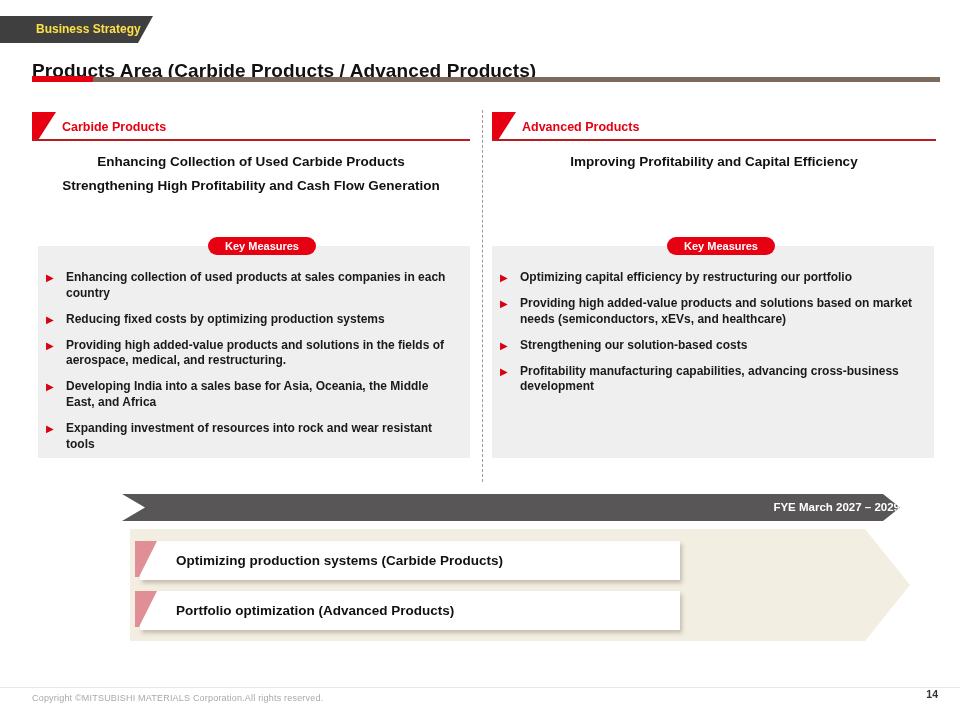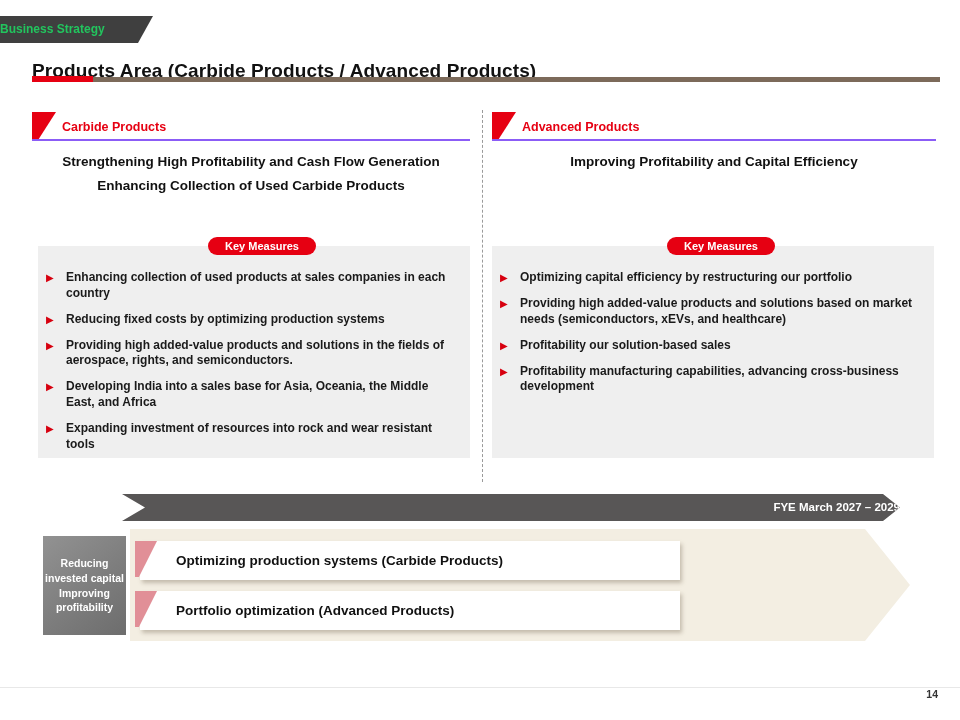--- a/index.html
+++ b/index.html
@@ -9,42 +9,43 @@
     background:#ffffff;
     position:relative;
     overflow:hidden;
     color:#111;
   }
   .slide { position:absolute; inset:0; }
 
   
   .badge {
     position:absolute; left:0; top:16px; width:153px; height:27px;
-    background:#3f3f3f; color:#22c55e;
+    background:#3f3f3f; color:#fde047;
     font-size:12px; font-weight:bold; line-height:27px;
+    padding-left:36px;
     clip-path:polygon(0 0, 100% 0, calc(100% - 15px) 100%, 0 100%);
   }
   .page-title {
     position:absolute; left:32px; top:52px;
     font-size:19px; font-weight:bold; color:#111;
     letter-spacing:0.1px;
     margin-top:8px;
   }
   .rule-red  { position:absolute; left:32px; top:76px; width:61px; height:6px; background:#e60012; }
   .rule-brown{ position:absolute; left:93px; top:77px; width:847px; height:5px; background:#7c6a5a; }
 
   
   .column { position:absolute; top:112px; }
   .column.left  { left:32px;  width:438px; }
   .column.right { left:492px; width:444px; }
   .v-divider {
     position:absolute; left:482px; top:110px; height:372px;
     border-left:1px dashed #9a9a9a;
   }
-  .col-header { position:relative; height:29px; border-bottom:2px solid #8b5cf6; }
+  .col-header { position:relative; height:29px; border-bottom:2px solid #b91c1c; }
   .flag-icon {
     position:absolute; left:0; bottom:0; width:24px; height:27px;
     background:#e60012;
     clip-path:polygon(0 0, 100% 0, 28% 100%, 0 100%);
   }
   .col-title {
     position:absolute; left:30px; bottom:5px;
     color:#e60012; font-size:12.5px; font-weight:bold;
   }
   .subtitle {
@@ -127,37 +128,37 @@
   <h1 class="page-title">Products Area (Carbide Products / Advanced Products)</h1>
   <div class="rule-red"></div>
   <div class="rule-brown"></div>
 
   <section class="column left">
     <div class="col-header">
       <span class="flag-icon"></span>
       <span class="col-title">Carbide Products</span>
     </div>
     <div class="subtitle">
+      <div>Enhancing Collection of Used Carbide Products</div>
       <div>Strengthening High Profitability and Cash Flow Generation</div>
-      <div>Enhancing Collection of Used Carbide Products</div>
     </div>
     <div class="measures">
       <div class="km-pill">Key Measures</div>
       <div class="graybox">
         <div class="measure">
           <span class="bullet">▶</span>
           <span class="mtext">Enhancing collection of used products at sales companies in each country</span>
         </div>
         <div class="measure">
           <span class="bullet">▶</span>
           <span class="mtext">Reducing fixed costs by optimizing production systems</span>
         </div>
         <div class="measure">
           <span class="bullet">▶</span>
-          <span class="mtext">Providing high added-value products and solutions in the fields of aerospace, rights, and semiconductors.</span>
+          <span class="mtext">Providing high added-value products and solutions in the fields of aerospace, medical, and restructuring.</span>
         </div>
         <div class="measure">
           <span class="bullet">▶</span>
           <span class="mtext">Developing India into a sales base for Asia, Oceania, the Middle East, and Africa</span>
         </div>
         <div class="measure">
           <span class="bullet">▶</span>
           <span class="mtext">Expanding investment of resources into rock and wear resistant tools</span>
         </div>
       </div>
@@ -180,44 +181,41 @@
         <div class="measure">
           <span class="bullet">▶</span>
           <span class="mtext">Optimizing capital efficiency by restructuring our portfolio</span>
         </div>
         <div class="measure">
           <span class="bullet">▶</span>
           <span class="mtext">Providing high added-value products and solutions based on market needs (semiconductors, xEVs, and healthcare)</span>
         </div>
         <div class="measure">
           <span class="bullet">▶</span>
-          <span class="mtext">Profitability our solution-based sales</span>
+          <span class="mtext">Strengthening our solution-based costs</span>
         </div>
         <div class="measure">
           <span class="bullet">▶</span>
           <span class="mtext">Profitability manufacturing capabilities, advancing cross-business development</span>
         </div>
       </div>
     </div>
   </section>
 
   <div class="fye-banner">FYE March 2027 – 2029</div>
 
   <div class="big-arrow"></div>
 
-  <div class="side-box">Reducing
-invested capital
-Improving
-profitability</div>
 
   <div class="action-box second">
     <span class="pink-flag"></span>
     <span>Portfolio optimization (Advanced Products)</span>
   </div>
   <div class="action-box first">
     <span class="pink-flag"></span>
     <span>Optimizing production systems (Carbide Products)</span>
   </div>
 
   <div class="footer-rule"></div>
+  <div class="copyright">Copyright ©MITSUBISHI MATERIALS Corporation.All rights reserved.</div>
   <div class="page-num">14</div>
 
 </div>
 
 </body></html>

